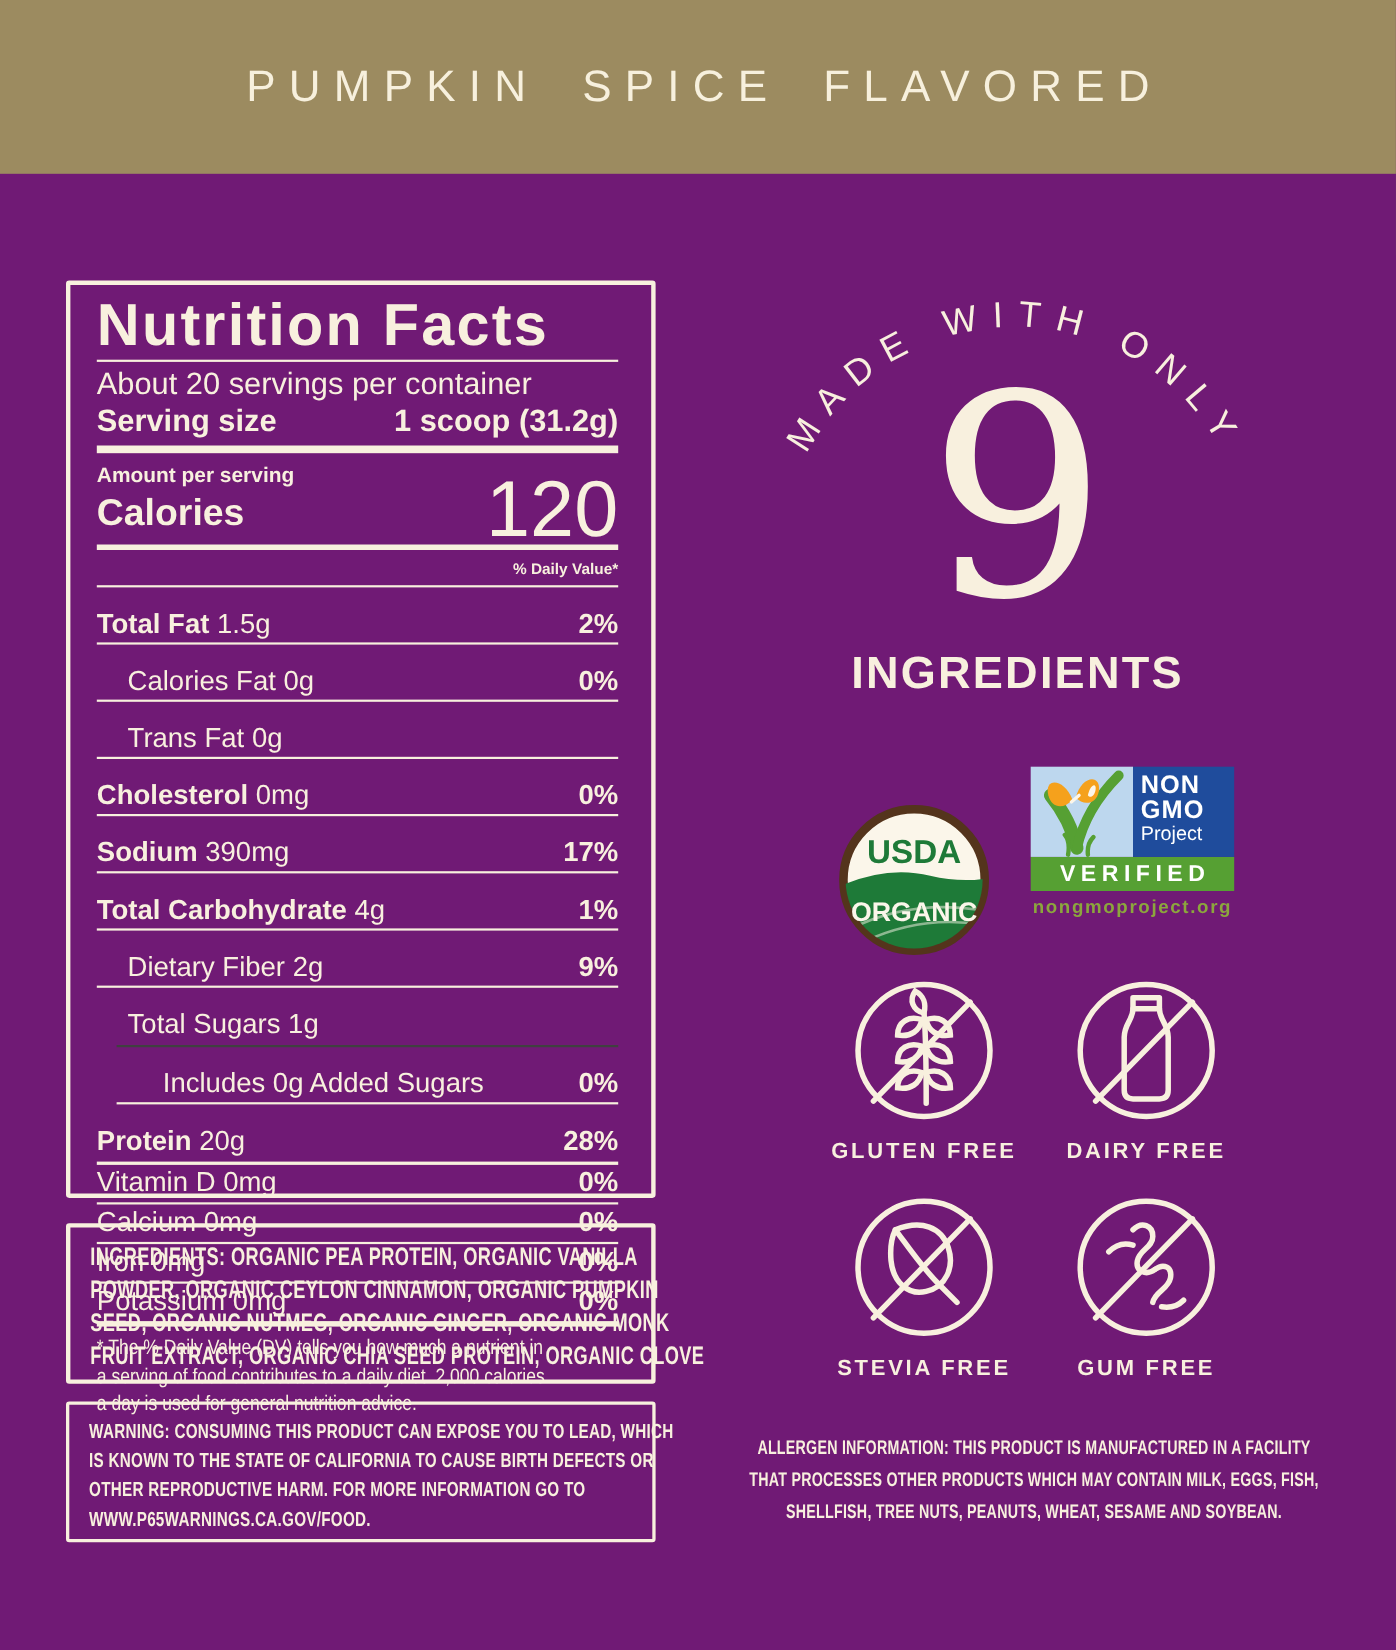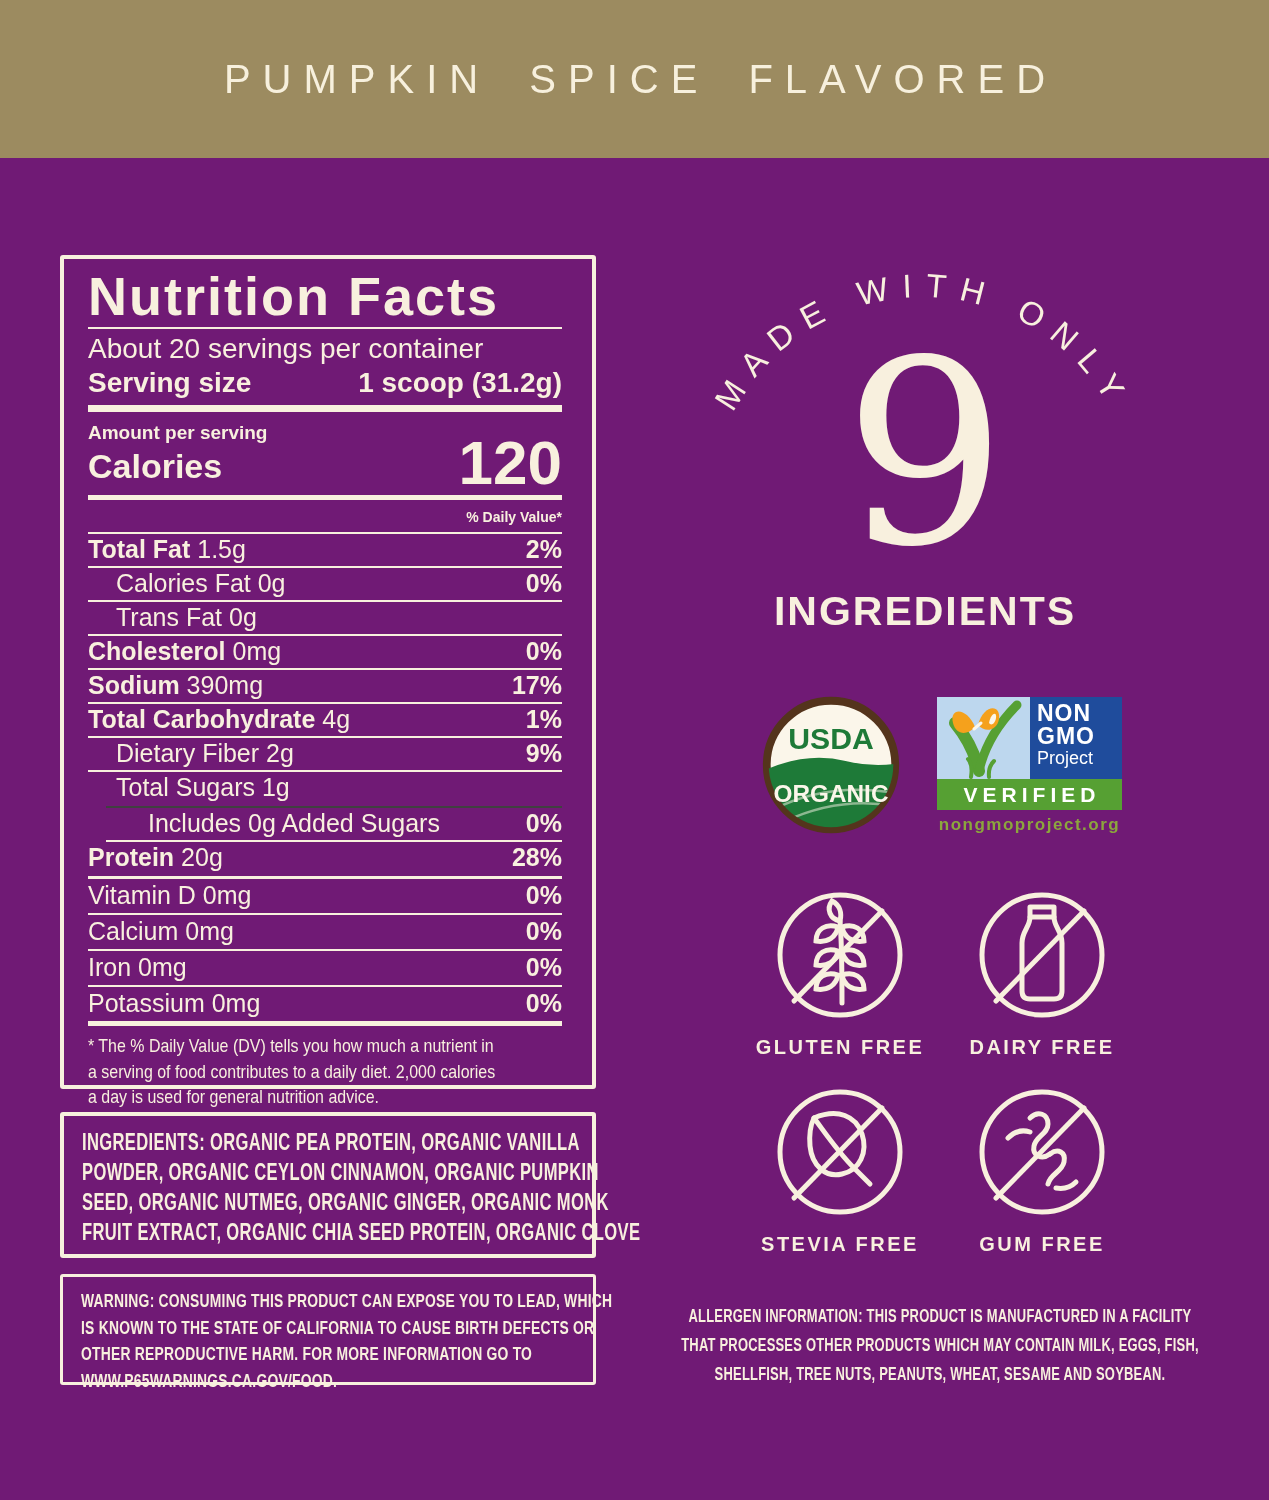--- a/index.html
+++ b/index.html
@@ -25,61 +25,61 @@
   .nf-title { font-size:54px; font-weight:700; letter-spacing:2px; line-height:62px; }
   .hr2 { height:2px; background:#F8F0DE; }
   .hr3 { height:3px; background:#F8F0DE; }
   .hr5 { height:5px; background:#F8F0DE; }
   .hr7 { height:7px; background:#F8F0DE; }
   .nf-servings { font-size:28px; line-height:34px; margin-top:3px; }
   .nf-servsize { display:flex; justify-content:space-between; font-size:28px; font-weight:700; line-height:34px; margin-bottom:5px; }
   .nf-amount-label { font-size:19px; font-weight:700; line-height:23px; }
   .nf-cal-row { display:flex; justify-content:space-between; align-items:flex-end; margin-top:9px; margin-bottom:7px; }
   .nf-cal-word { font-size:34px; font-weight:700; line-height:44px; }
-  .nf-cal-num { font-size:62px; font-weight:700; line-height:50px; }
+  .nf-cal-num { font-size:72px; font-weight:400; line-height:50px; }
   .nf-dv-head { text-align:right; font-size:14px; font-weight:700; line-height:30px; padding-top:2px; }
   .nrow, .vrow {
     display:flex; justify-content:space-between; align-items:baseline;
-    font-size:25px; line-height:27px; padding:2px 0 3px; border-bottom:2px solid #F8F0DE;
+    font-size:25px; line-height:27px; padding:20px 0 3px; border-bottom:2px solid #F8F0DE;
   }
   .vrow { padding:3px 0 4px; }
   .vrow:last-child { border-bottom:none; }
   .nrow.nb { border-bottom-color:transparent; }
   .nrow.i1 { padding-left:28px; }
   .nrow.topline { border-top:2px solid #404040; margin-left:18px; padding-left:42px; }
   .b { font-weight:700; }
   .dv { font-weight:700; }
   .nf-foot {
     margin-top:7px; font-size:19px; line-height:25.5px; white-space:pre;
     transform:scaleX(0.84); transform-origin:0 0; width:580px;
   }
   
   .ing-box { left:60px; top:1112px; width:536px; height:146px; padding:11px 18px; }
   .ing-text {
     font-size:23px; font-weight:700; line-height:30px; letter-spacing:0.5px;
     white-space:pre; transform:scaleX(0.72); transform-origin:0 0; width:660px;
   }
-  .warn-box { left:60px; top:1274px; width:536px; height:111px; border-width:3px; padding:11px 18px; }
+  .warn-box { left:60px; top:1274px; width:536px; height:128px; border-width:3px; padding:11px 18px; }
   .warn-text {
     font-size:18.5px; font-weight:700; line-height:26.5px; letter-spacing:0.3px;
     white-space:pre; transform:scaleX(0.75); transform-origin:0 0; width:660px;
   }
   
   .arc-svg { position:absolute; left:660px; top:238px; width:520px; height:240px; overflow:visible; }
   .arc-svg text { fill:#F8F0DE; font-family:"Liberation Sans",sans-serif; font-size:33px; font-weight:400; letter-spacing:13px; }
   .big-nine {
     position:absolute; left:660px; top:354px; width:530px; text-align:center;
     font-family:"DejaVu Serif", serif; font-size:255px; line-height:200px; font-weight:400; color:#F8F0DE;
   }
   .ingredients-word {
     position:absolute; left:660px; top:588px; width:530px; text-align:center;
     font-size:41px; font-weight:700; letter-spacing:2px; color:#F8F0DE; white-space:nowrap;
   }
   
-  .usda { position:absolute; left:758px; top:692px; width:146px; height:146px; }
+  .usda { position:absolute; left:758px; top:727px; width:146px; height:146px; }
   .ngmo { position:absolute; left:937px; top:697px; width:185px; }
   .ngmo-top { display:flex; height:82px; }
   .ngmo-art { width:93px; background:#BDD7EE; }
   .ngmo-art svg { display:block; width:100%; height:100%; }
   .ngmo-blue { width:92px; background:#1F4C9C; color:#fff; padding:5px 0 0 7px; }
   .ngmo-blue .l1 { font-size:23px; font-weight:700; line-height:23px; letter-spacing:1px; }
   .ngmo-blue .l3 { font-size:18px; font-weight:400; line-height:21px; }
   .ngmo-verified { height:31px; background:#56A033; color:#fff; display:flex; align-items:center; justify-content:center;
                    font-size:21px; font-weight:700; letter-spacing:5px; text-indent:5px; }
   .ngmo-url { margin-top:5px; text-align:center; color:#8CA63D; font-size:17px; font-weight:700; letter-spacing:1.5px; }

